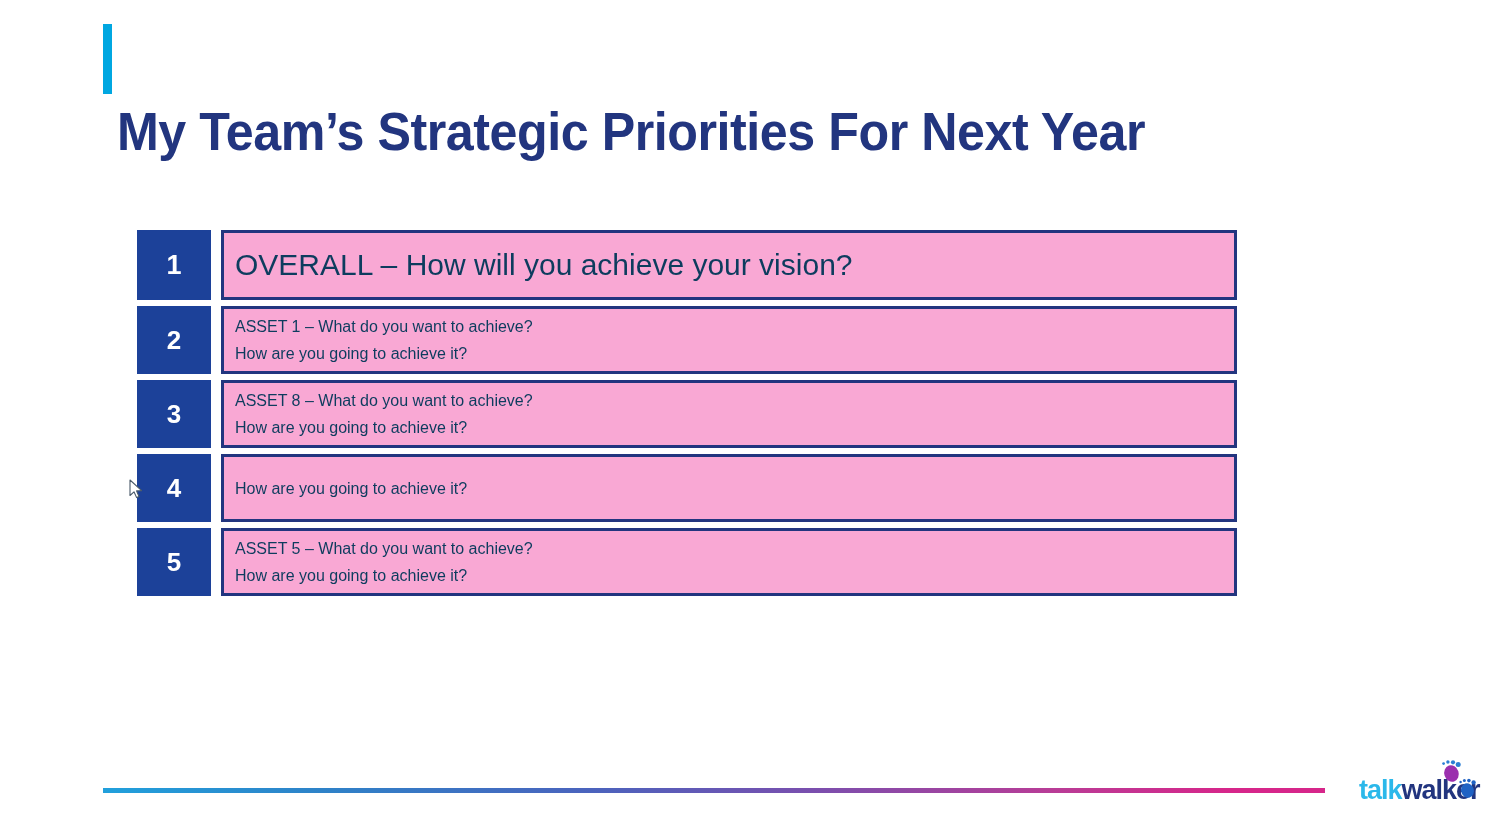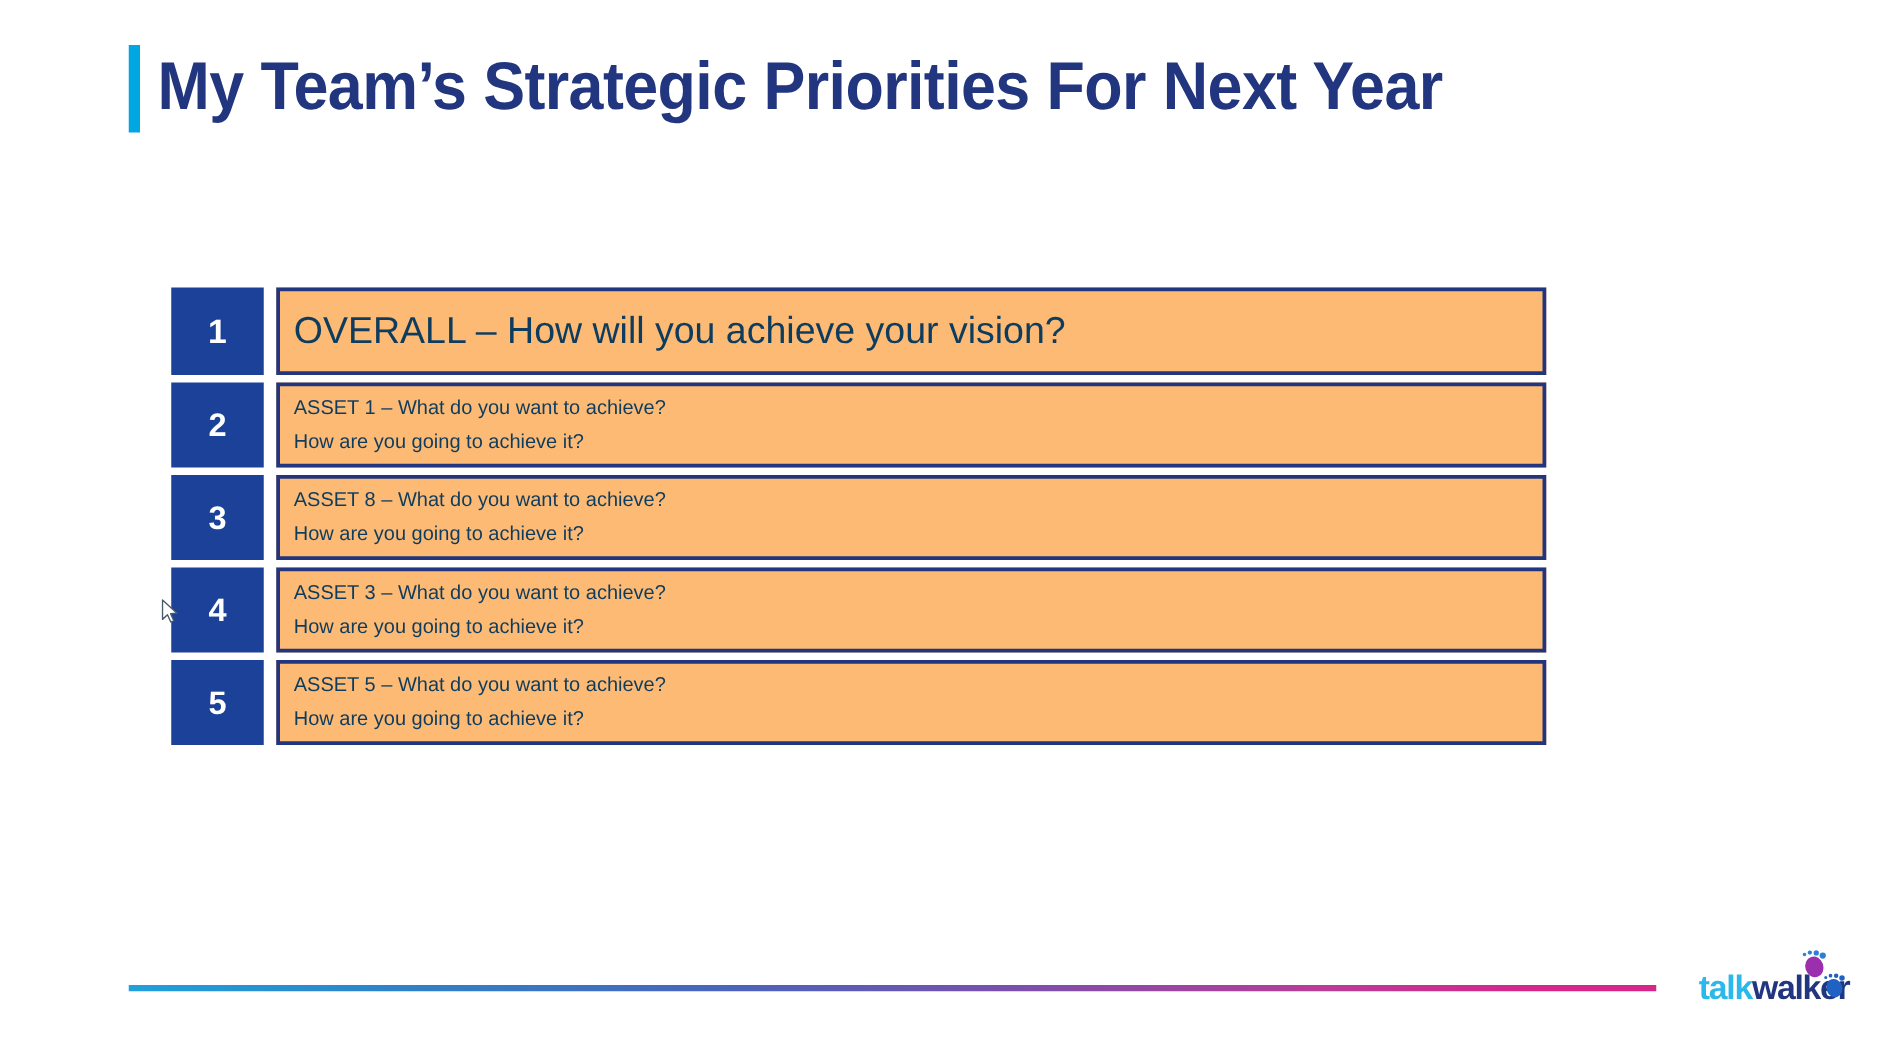--- a/index.html
+++ b/index.html
@@ -17,23 +17,24 @@
   .slide {
     position: absolute;
     inset: 0;
     background: #ffffff;
   }
 
   
   .title-wrap {
     position: absolute;
     left: 103px;
-    top: 32px;
+    top: 20px;
     display: flex;
     align-items: flex-start;
+    flex-direction: column;
   }
   .title-accent {
     width: 9px;
     height: 70px;
     background: #00a7e1;
     margin-top: 4px;
     flex: none;
   }
   .title-text {
     font-family: "Liberation Sans", sans-serif;
@@ -76,21 +77,21 @@
     font-weight: bold;
     line-height: 1;
   }
   .row.first .row-num {
     font-size: 27px;
   }
   .row-body {
     flex: 1 1 auto;
     margin-left: 10px;
     border: 3px solid #22357f;
-    background: #fdba74;
+    background: #f9a8d4;
     display: flex;
     flex-direction: column;
     justify-content: center;
     padding: 0 0 0 11px;
     box-sizing: border-box;
   }
   .row-line {
     color: #0d3c5e;
     font-size: 16px;
     line-height: 27px;
@@ -186,21 +187,20 @@
       <div class="row-num">3</div>
       <div class="row-body">
         <div class="row-line">ASSET 8 – What do you want to achieve?</div>
         <div class="row-line">How are you going to achieve it?</div>
       </div>
     </div>
 
     <div class="row">
       <div class="row-num">4</div>
       <div class="row-body">
-        <div class="row-line">ASSET 3 – What do you want to achieve?</div>
         <div class="row-line">How are you going to achieve it?</div>
       </div>
     </div>
 
     <div class="row">
       <div class="row-num">5</div>
       <div class="row-body">
         <div class="row-line">ASSET 5 – What do you want to achieve?</div>
         <div class="row-line">How are you going to achieve it?</div>
       </div>

